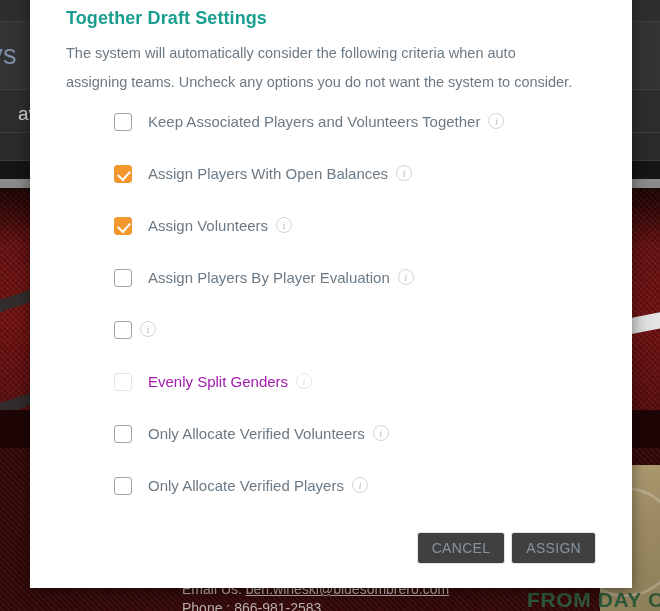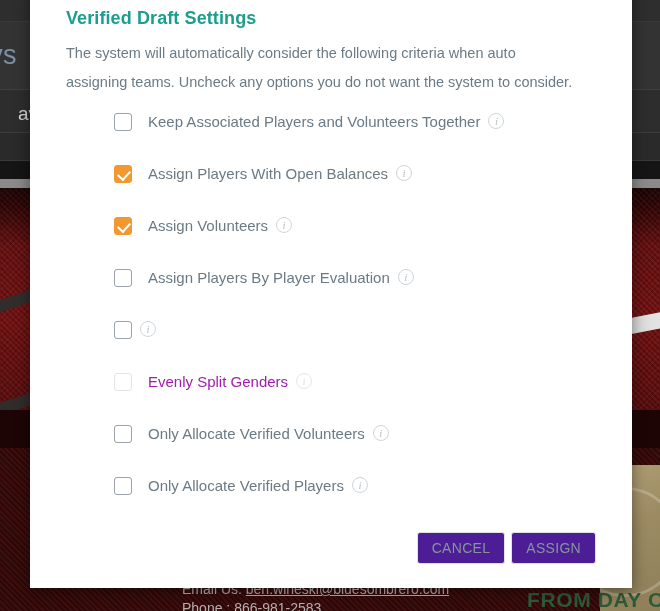--- a/index.html
+++ b/index.html
@@ -277,21 +277,21 @@
     right: 36px;
     top: 542px;
     display: flex;
     gap: 6px;
   }
 
   .modal-btn {
     min-width: 78px;
     height: 32px;
     padding: 0 14px;
-    background: #4c1d95;
+    background: #404040;
     border: 1px solid #dfe3e6;
     border-radius: 3px;
     color: #8794a0;
     font-family: "Liberation Sans", sans-serif;
     font-size: 14px;
     letter-spacing: .3px;
     cursor: pointer;
   }
 </style>
 </head>
@@ -330,21 +330,21 @@
   <div class="bg-promo-text">FROM DAY O</div>
 
   <div class="bg-footer-line" id="footer-email-line">
     <span>Email Us: </span><a href="#">ben.wineski@bluesombrero.com</a>
   </div>
   <div class="bg-footer-line" id="footer-phone-line">Phone : 866-981-2583</div>
 </div>
 
 <div id="modal-dialog">
 
-  <div class="modal-title">Verified Draft Settings</div>
+  <div class="modal-title">Together Draft Settings</div>
 
   <div class="modal-desc">The system will automatically consider the following criteria when auto assigning teams. Uncheck any options you do not want the system to consider.</div>
 
   <div class="options-list" id="options-list">
       <div class="option-row">
         <span class="checkbox"></span>
         <span class="option-label">Keep Associated Players and Volunteers Together</span>
         <span class="info-icon">i</span>
       </div>
       <div class="option-row">

